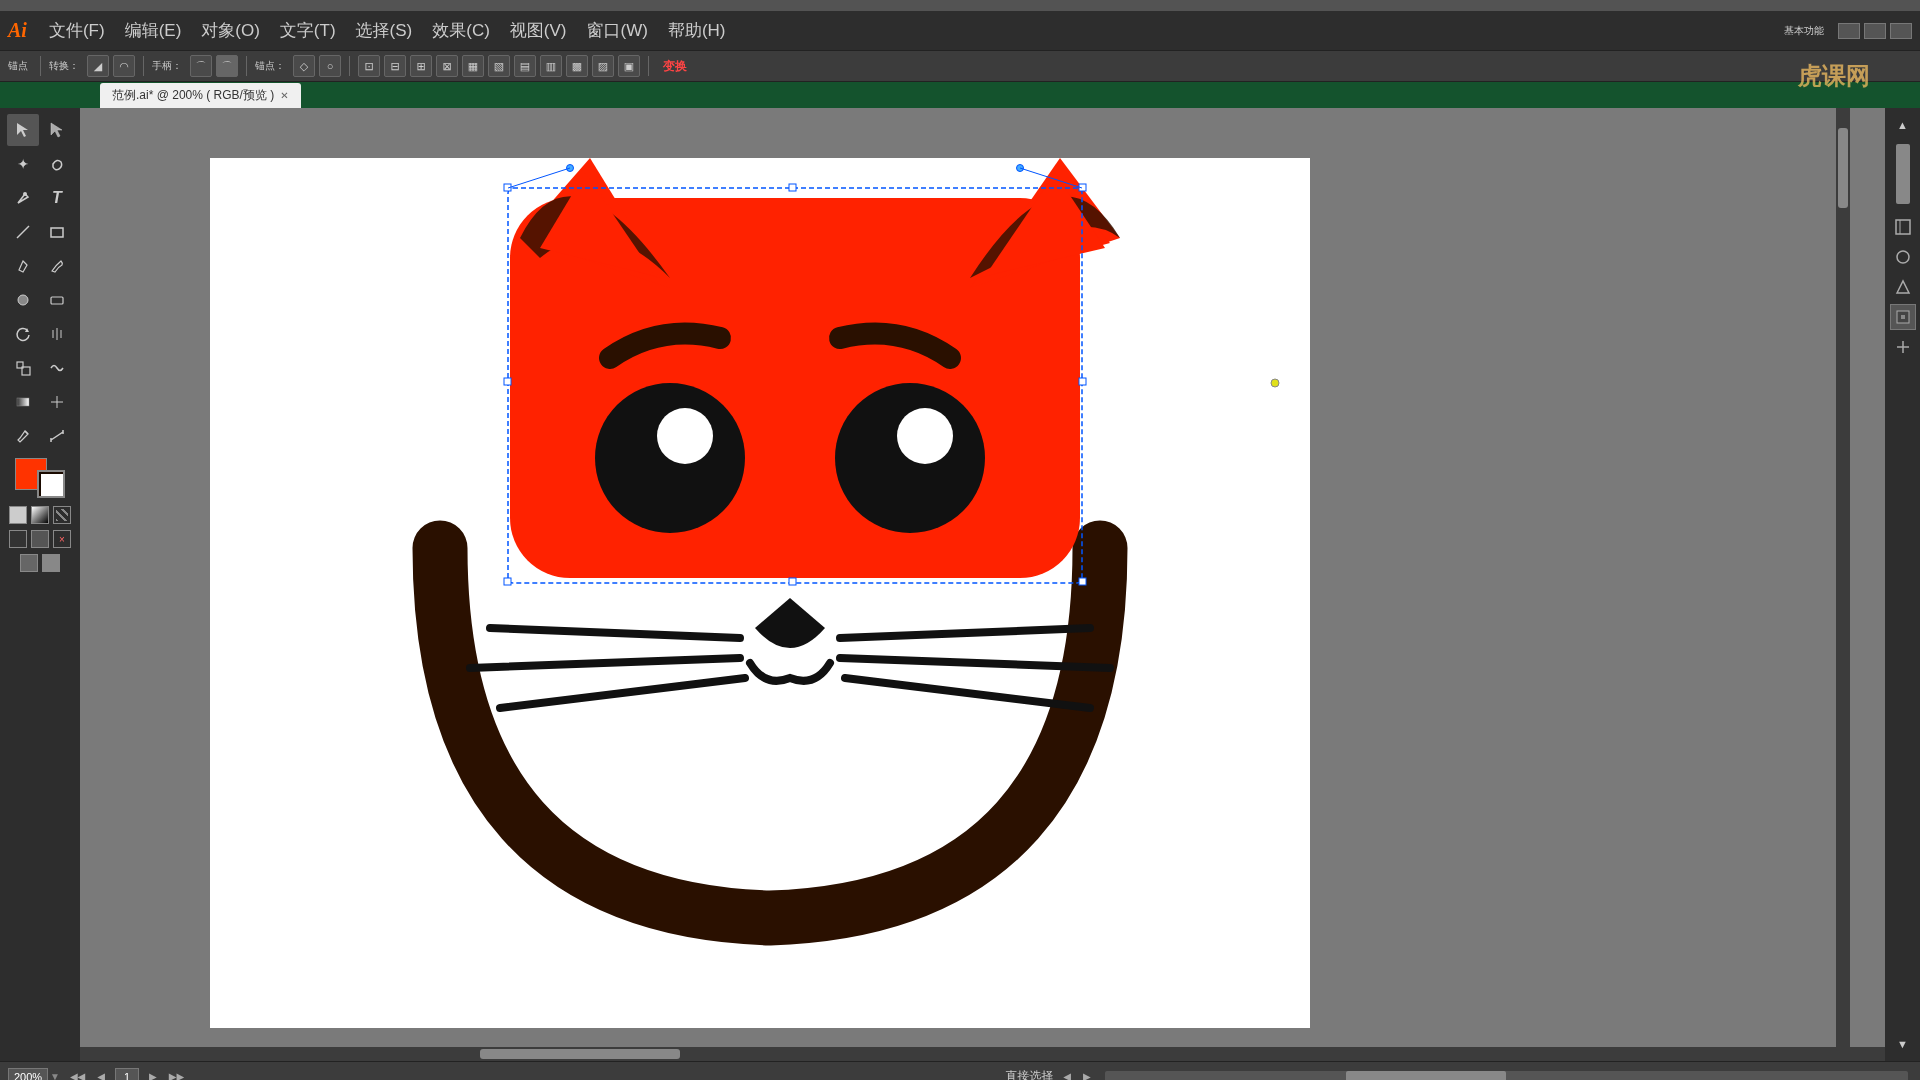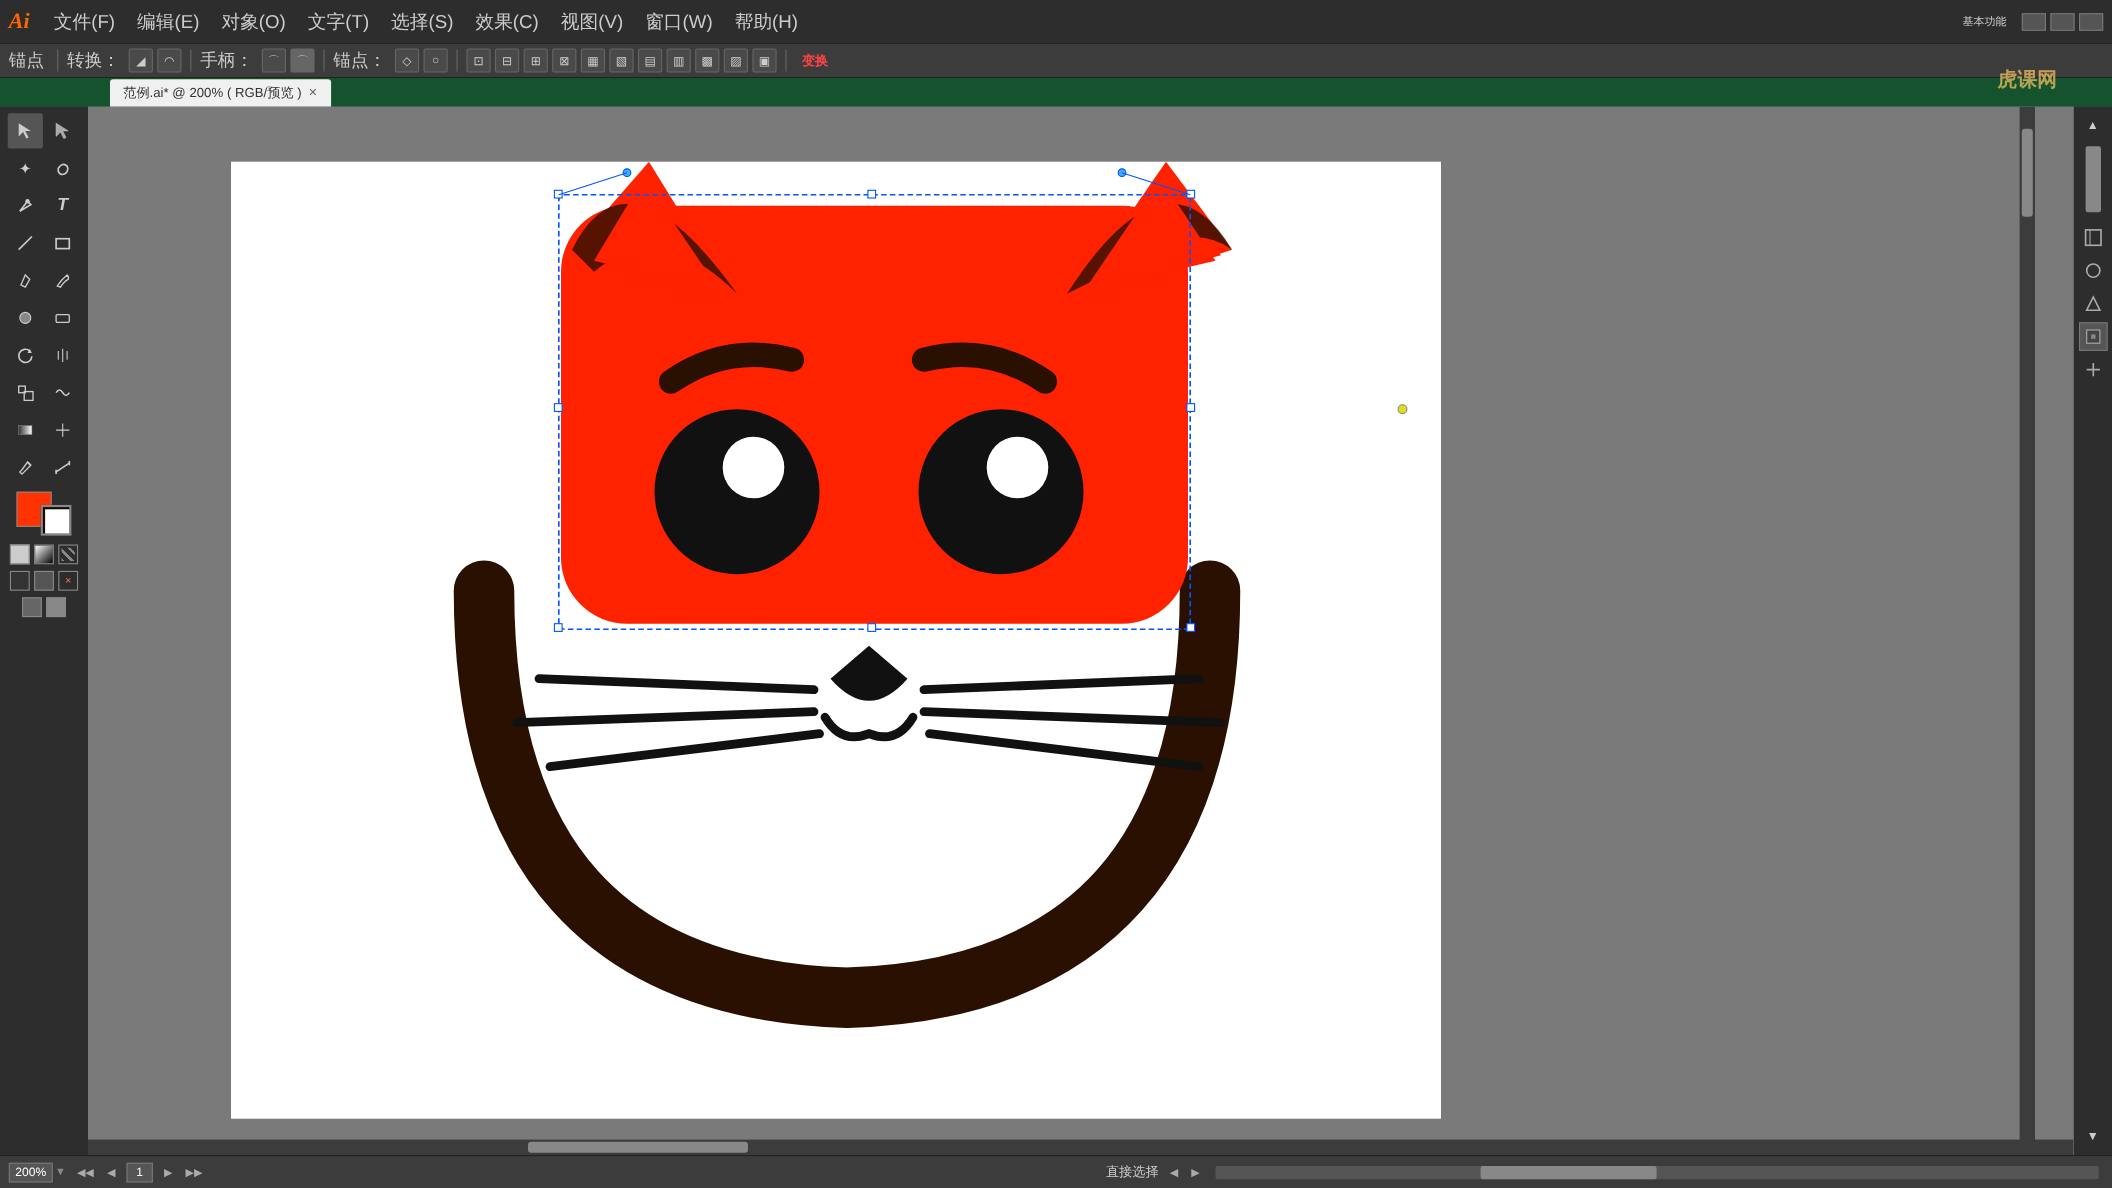--- a/index.html
+++ b/index.html
@@ -7,20 +7,21 @@
 
     
     #menu-bar {
       width: 100%;
       height: 39px;
       background: #2d2d2d;
       display: flex;
       align-items: center;
       padding: 0 8px;
       gap: 0;
+      margin-top: 11px;
     }
     #ai-logo {
       color: #ff6600;
       font-size: 20px;
       font-weight: bold;
       font-style: italic;
       margin-right: 12px;
       font-family: Georgia, serif;
     }
     .menu-item {
@@ -43,21 +44,21 @@
       width: 100%;
       height: 32px;
       background: #3c3c3c;
       display: flex;
       align-items: center;
       padding: 0 8px;
       gap: 4px;
       border-top: 1px solid #222;
       border-bottom: 1px solid #222;
     }
-    .anchor-label { color: #ccc; font-size: 16px; margin-right: 4px; }
+    .anchor-label { color: #ccc; font-size: 10px; margin-right: 4px; }
     .anchor-icon-btn {
       width: 22px; height: 22px;
       background: #4a4a4a;
       border: 1px solid #666;
       color: #ccc;
       font-size: 11px;
       display: flex; align-items: center; justify-content: center;
       cursor: pointer;
       border-radius: 2px;
     }
@@ -666,14 +667,14 @@
 
   <span class="zoom-arrow">◀</span>
   <span class="zoom-arrow">▶</span>
 
   <div style="flex:1;height:12px;background:#555;margin:0 4px;border-radius:2px;position:relative;">
     <div style="position:absolute;left:30%;width:20%;height:100%;background:#888;border-radius:2px;"></div>
   </div>
 </div>
 
 <div id="watermark">
-  <span style="color:rgba(255,200,100,0.7);font-size:18px;">虎课网</span>
+  <span style="color:rgba(255,200,100,0.7);font-size:24px;">虎课网</span>
 </div>
 
 </body></html>

